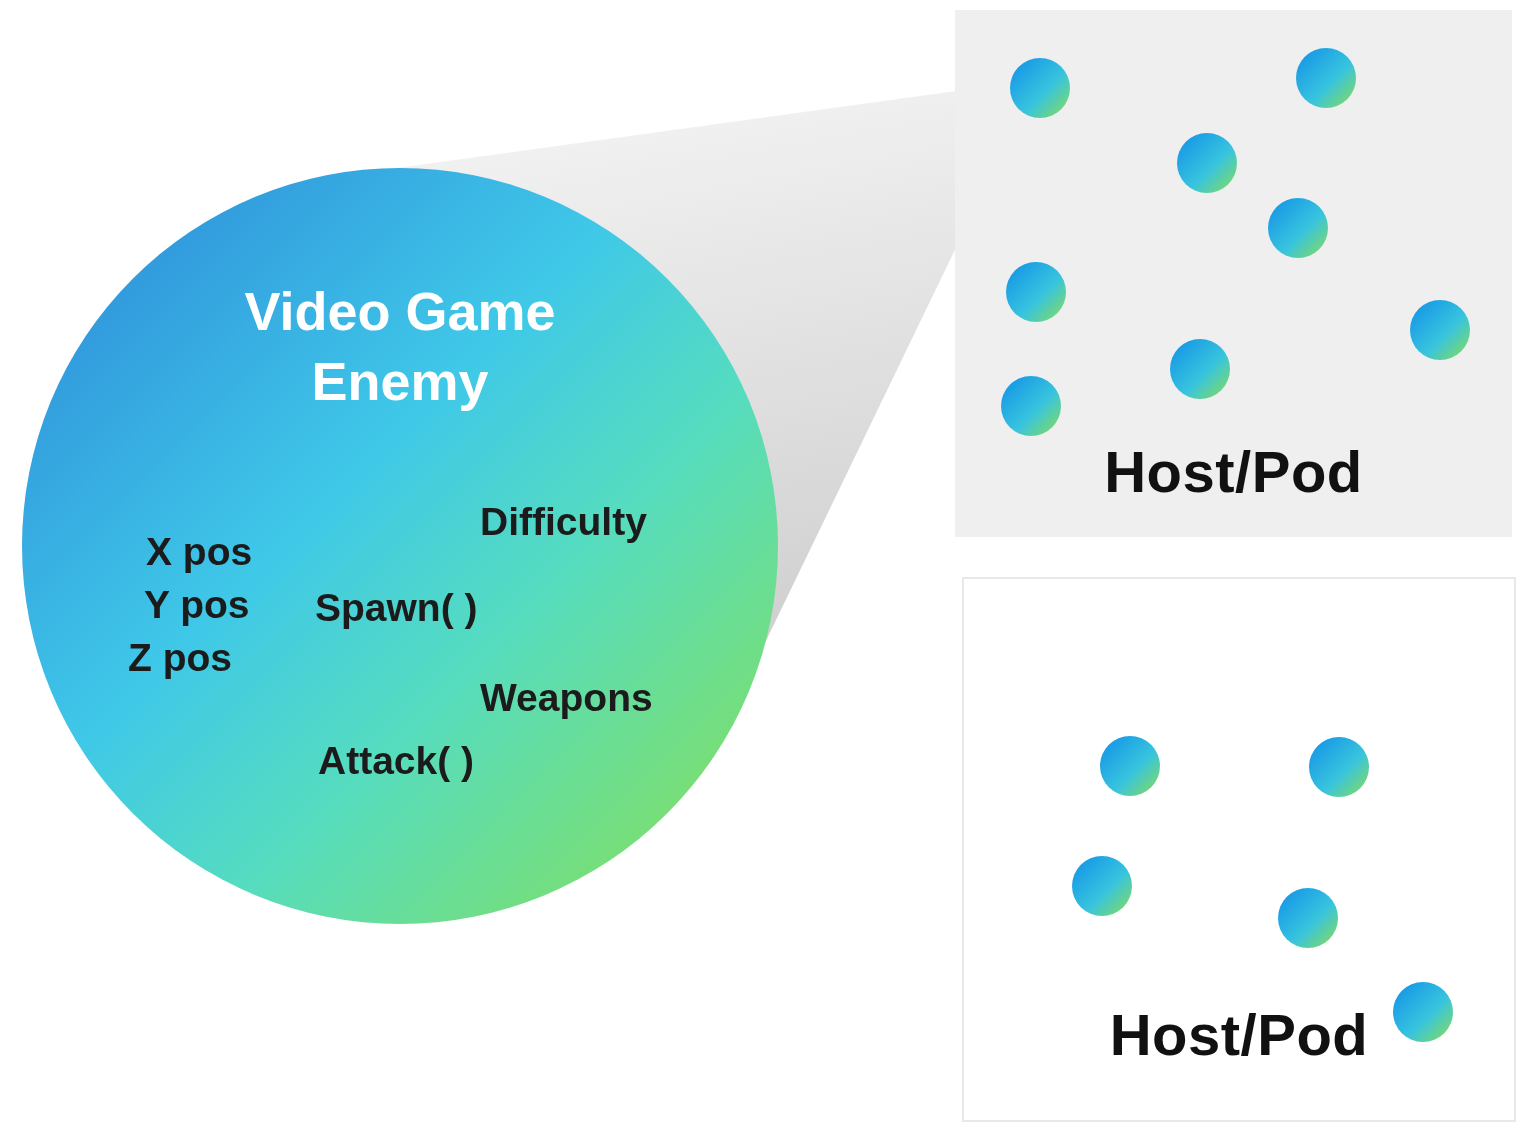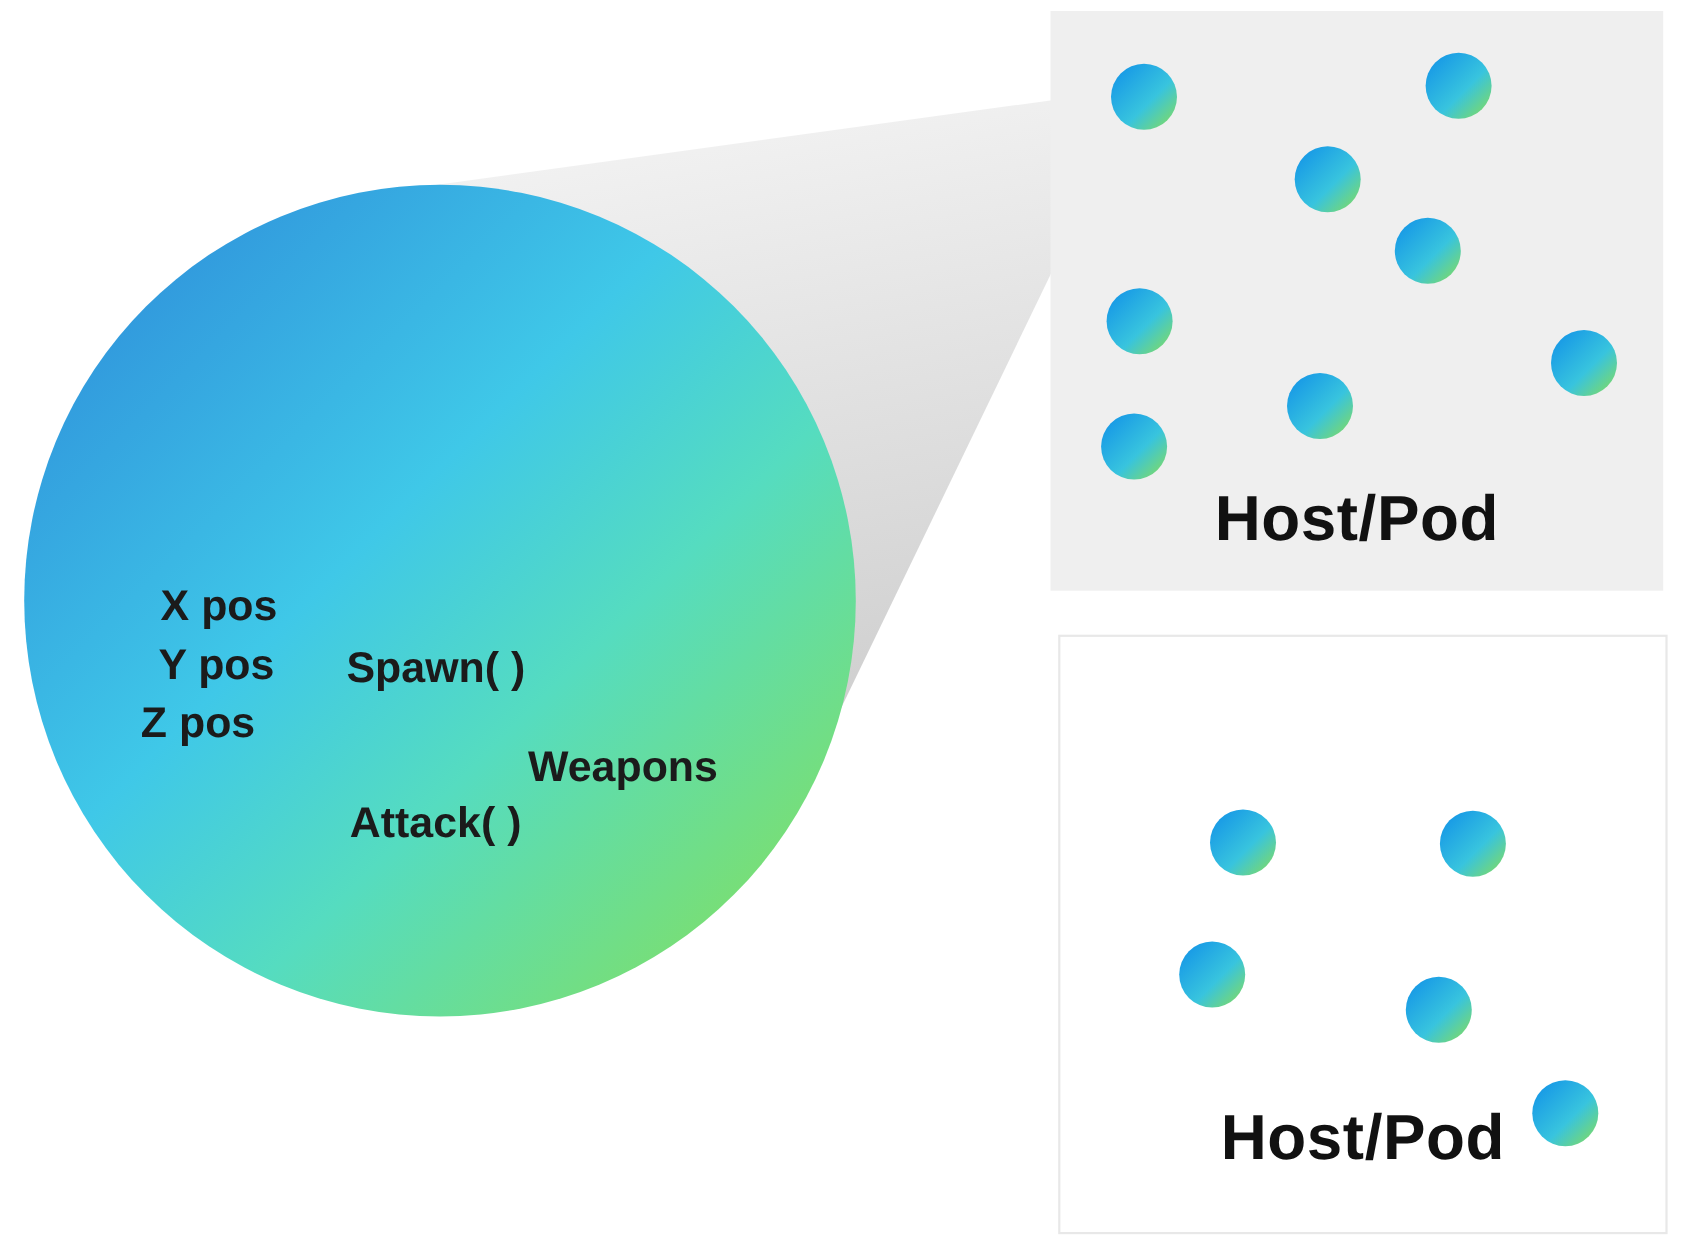--- a/index.html
+++ b/index.html
@@ -79,21 +79,21 @@
     font-weight: 700;
     color: var(--text-dark, #1b1b1b);
     white-space: nowrap;
   }
   .attr-x { left: 124px; top: 362px; }
   .attr-y { left: 106px; top: 415px; margin-left: 16px; }
   .attr-z { left: 106px; top: 468px; }
   .m-difficulty { left: 458px; top: 332px; }
   .m-spawn     { left: 293px; top: 418px; }
   .m-weapons   { left: 458px; top: 508px; }
-  .m-attack    { left: 296px; top: 559px; }
+  .m-attack    { left: 296px; top: 571px; }
 </style>
 </head>
 <body>
 
 <div class="canvas">
 
   <svg class="funnel" viewBox="0 0 1539 1134" xmlns="http://www.w3.org/2000/svg" aria-hidden="true">
     <defs>
       <linearGradient id="funnelGrad" x1="0.35" y1="0" x2="0.55" y2="1">
         <stop offset="0" style="stop-color: var(--funnel-light, #f4f4f4)"></stop>
@@ -118,21 +118,26 @@
   <div class="pod-box bottom-box">
     <div class="pod-label">Host/Pod</div>
   <div class="dot" style="left: 136px; top: 157px;"></div>
       <div class="dot" style="left: 345px; top: 158px;"></div>
       <div class="dot" style="left: 108px; top: 277px;"></div>
       <div class="dot" style="left: 314px; top: 309px;"></div>
       <div class="dot" style="left: 429px; top: 403px;"></div>
     </div>
 
   <div class="enemy-circle">
+    <div class="circle-title">
+      <span>Video Game</span><br>
+      <span>Enemy</span>
+    </div>
     <div class="member attr-x">X pos</div>
     <div class="member attr-y">Y pos</div>
     <div class="member attr-z">Z pos</div>
+    <div class="member m-difficulty">Difficulty</div>
     <div class="member m-spawn">Spawn( )</div>
     <div class="member m-weapons">Weapons</div>
     <div class="member m-attack">Attack( )</div>
   </div>
 
 </div>
 
 </body></html>

